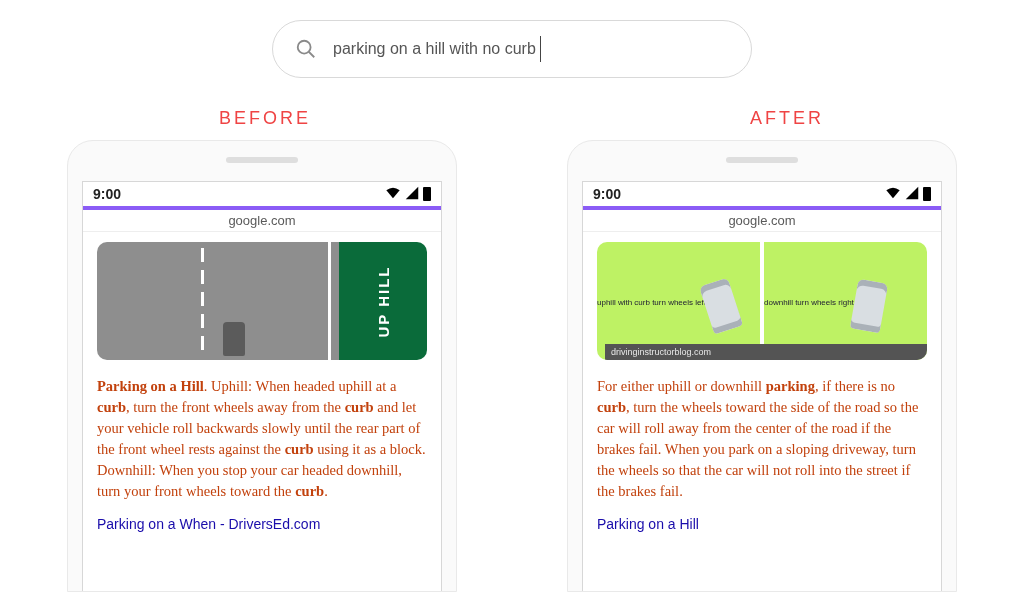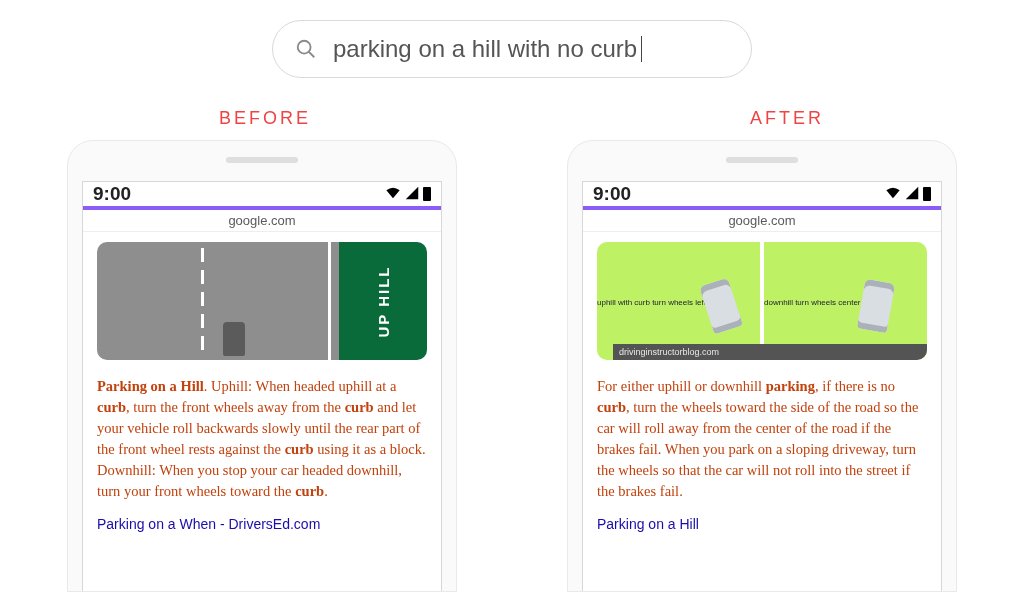--- a/index.html
+++ b/index.html
@@ -24,21 +24,21 @@
     border-radius: 40px;
     display: flex;
     align-items: center;
     padding: 0 22px;
     background: #fff;
   }
   .search-icon { width: 22px; height: 22px; margin-right: 16px; flex-shrink: 0; }
   .search-input-area {
     display: flex;
     align-items: center;
-    font-size: 24px;
+    font-size: 16px;
     color: #555;
     white-space: nowrap;
   }
   .caret {
     width: 1px;
     height: 26px;
     background: #444;
     margin-left: 4px;
   }
 
@@ -88,21 +88,21 @@
     height: 420px;
     overflow: hidden;
   }
 
   
   .statusbar {
     height: 24px;
     display: flex;
     align-items: center;
     padding: 0 10px;
-    font-size: 19px;
+    font-size: 14px;
     color: #222;
     font-weight: 600;
   }
   .statusbar .time { margin-right: auto; }
   .status-icons { display: flex; gap: 3px; align-items: center; }
   .wifi, .cell, .batt { display: inline-block; }
   .wifi svg, .cell svg { width: 16px; height: 14px; }
   .batt { width: 8px; height: 14px; background: #000; border-radius: 1px; }
 
   
@@ -187,21 +187,21 @@
     height:50px;
     background:#d9dee2;
     border-radius:6px 6px 4px 4px;
     box-shadow: inset 0 6px 0 #aab1b8, inset 0 -6px 0 #aab1b8;
   }
   .pane:nth-child(1) .pane-car { transform: rotate(-18deg); }
   .pane:nth-child(2) .pane-car { transform: rotate(10deg); }
   .pane:nth-child(3) .pane-car { transform: rotate(22deg); }
   .after-source {
     position:absolute;
-    left:16px; right:0; bottom:0;
+    left:8px; right:0; bottom:0;
     background:#545454;
     color:#e9e9e9;
     font-size:9px;
     padding:3px 6px;
   }
 
   
   .snippet {
     font-size: 14.5px;
     line-height: 1.45;
@@ -334,21 +334,21 @@
         <span>google.com</span>
       </div>
 
       <div class="content">
         <div class="result-img after-img">
           <div class="pane">
             <div class="pane-text">uphill with curb turn wheels left</div>
             <div class="pane-car"></div>
           </div>
           <div class="pane">
-            <div class="pane-text">downhill turn wheels center</div>
+            <div class="pane-text">downhill turn wheels right</div>
             <div class="pane-car"></div>
           </div>
           <div class="after-source">drivinginstructorblog.com</div>
         </div>
 
         <div class="snippet">
           For either uphill or downhill <b>parking</b>, if there is no <b>curb</b>, turn the wheels toward the side of the road so the car will roll away from the center of the road if the brakes fail. When you park on a sloping driveway, turn the wheels so that the car will not roll into the street if the brakes fail.
         </div>
 
         <a class="result-link">Parking on a Hill</a>

